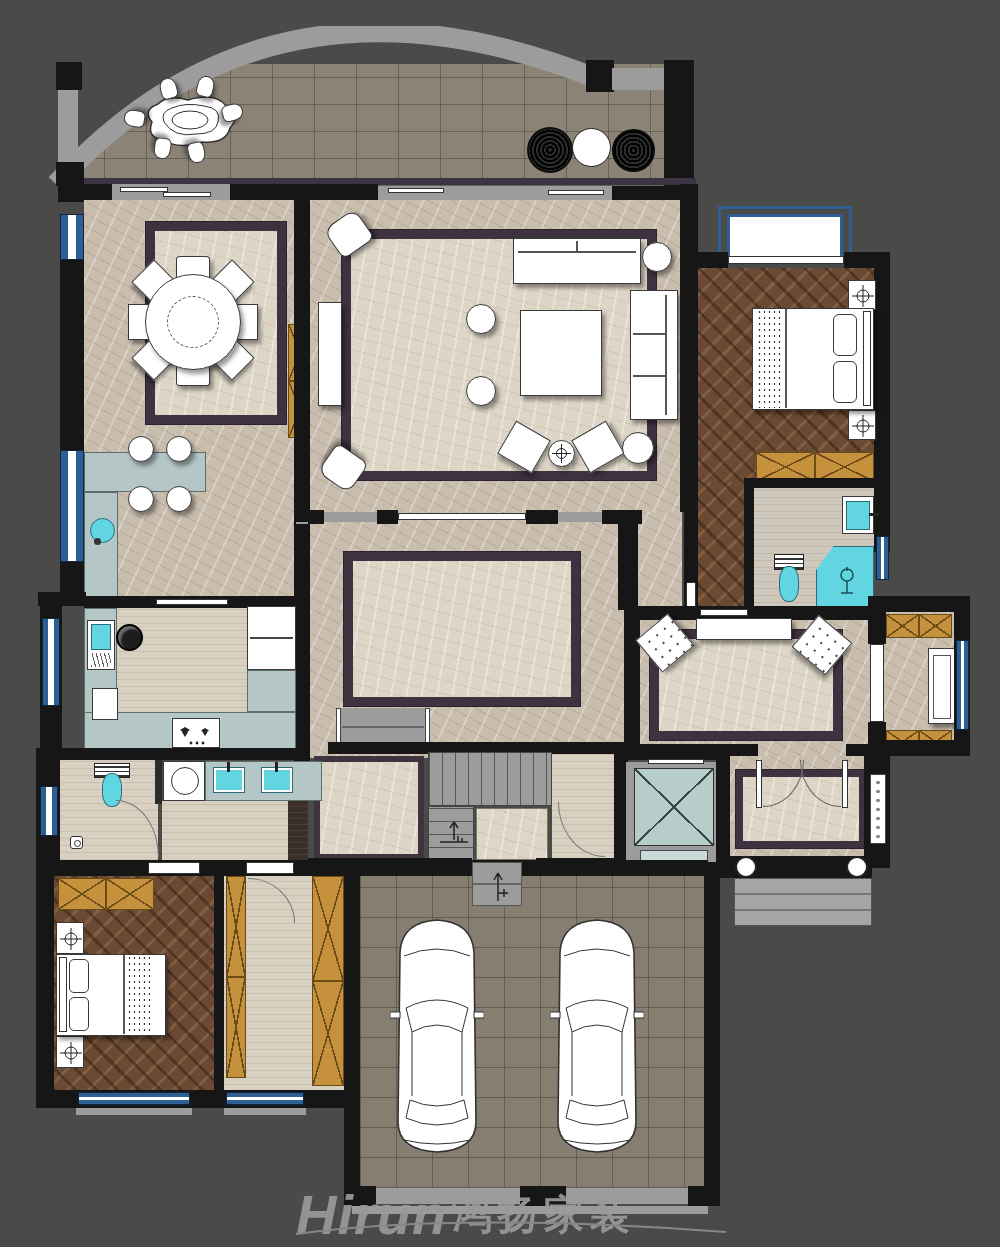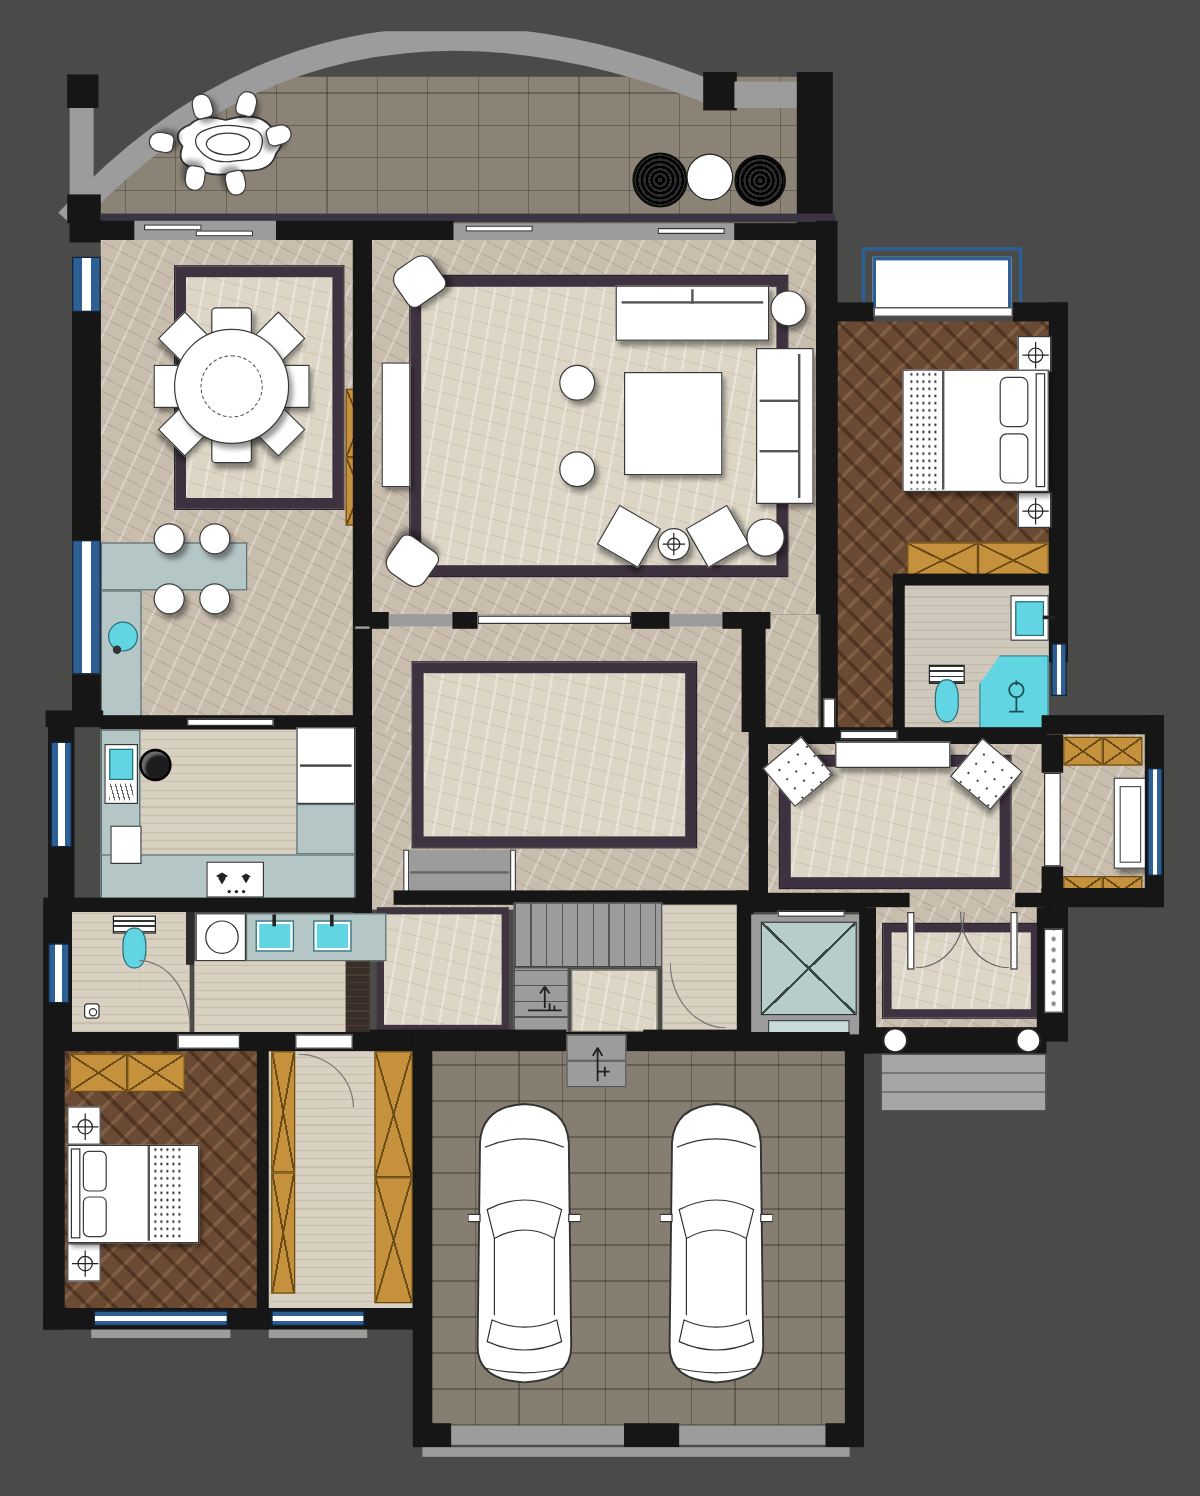--- a/index.html
+++ b/index.html
@@ -413,14 +413,21 @@
     <rect x="0" y="102" width="10" height="6" fill="#fff" stroke="#333"></rect>
     <rect x="84" y="102" width="10" height="6" fill="#fff" stroke="#333"></rect>
   </svg>
   <div class="abs wall" style="left:344px;top:1186px;width:32px;height:20px;"></div>
   <div class="abs pier" style="left:376px;top:1188px;width:144px;height:16px;"></div>
   <div class="abs wall" style="left:520px;top:1186px;width:46px;height:20px;"></div>
   <div class="abs pier" style="left:566px;top:1188px;width:122px;height:16px;"></div>
   <div class="abs wall" style="left:688px;top:1186px;width:32px;height:20px;"></div>
   <div class="abs pier" style="left:352px;top:1206px;width:356px;height:8px;"></div>
 
+  <div class="abs" id="logo" style="left:296px;top:1182px;width:430px;height:62px;">
+    <svg style="position:absolute;left:0;top:0;" width="430" height="62" viewBox="0 0 430 62">
+        <path d="M0,52 Q160,30 430,50" fill="none" stroke="#8d8d8d" stroke-width="2"></path>
+      </svg>
+    <span class="latin">Hirun</span>
+    <span class="cjk">鸿扬家装</span>
+  </div>
 
 </div>
 
 </body></html>

